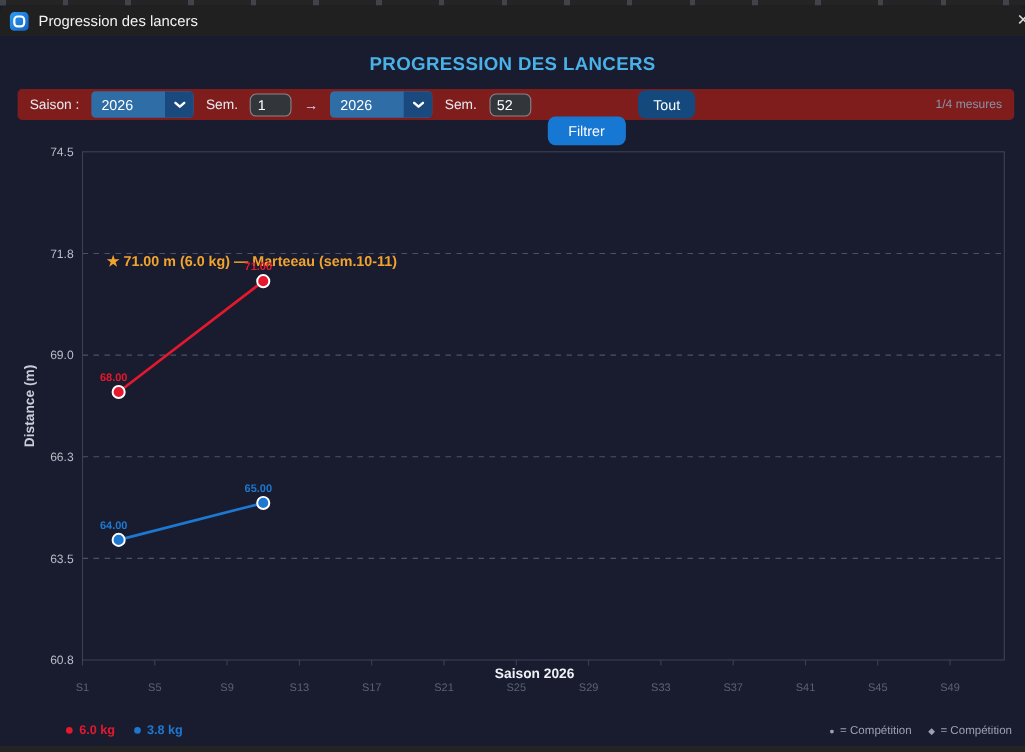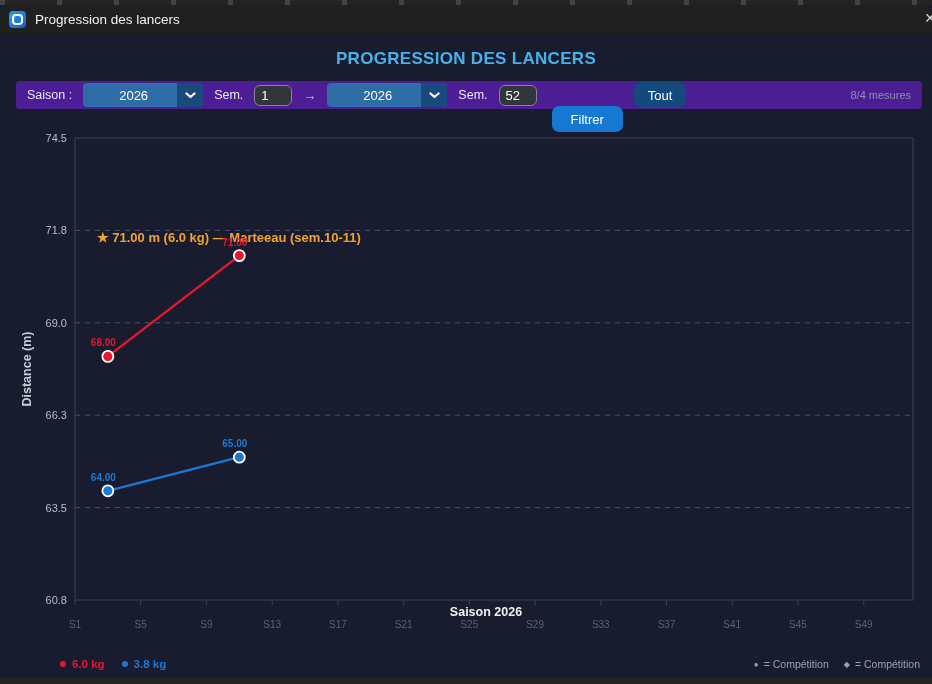--- a/index.html
+++ b/index.html
@@ -24,24 +24,24 @@
   .close-btn{position:absolute;right:-4px;top:5px;color:#d8d8d8;font-size:14px;cursor:default;}
 
   
   .app{position:absolute;top:33px;left:0;width:932px;height:645px;background:#191c2e;}
 
   h1.page-title{position:absolute;top:49px;left:0;width:932px;margin:0;text-align:center;
     color:#4ab1e8;font-size:17px;font-weight:bold;letter-spacing:.3px;}
 
   
   .filter-bar{position:absolute;top:81px;left:16px;width:906px;height:28px;box-sizing:border-box;
-    background:#4c1d95;border-radius:4px;display:flex;align-items:center;gap:11px;padding:0 11px;}
+    background:#7f1d1d;border-radius:4px;display:flex;align-items:center;gap:11px;padding:0 11px;}
   .fb-label{color:#e7eaf1;font-size:12.5px;white-space:nowrap;}
   .select{height:24px;width:93px;border-radius:4px;overflow:hidden;display:flex;align-items:stretch;
-    background:#2e6da6;cursor:default;padding-left:27px;}
+    background:#2e6da6;cursor:default;}
   .select-value{flex:1;display:flex;align-items:center;padding-left:9px;color:#fff;font-size:13px;}
   .select-chevron{width:26px;background:#1a4a7d;display:flex;align-items:center;justify-content:center;}
   .week-input{width:30px;height:19px;background:#323539;border:1.5px solid #84878c;border-radius:6px;
     color:#fff;font-size:13px;padding:0 0 0 6px;font-family:"Liberation Sans",sans-serif;outline:none;}
   .fb-arrow{color:#cfd3db;font-size:13px;}
   .btn{border:none;border-radius:7px;color:#fff;font-size:13px;height:26px;
     font-family:"Liberation Sans",sans-serif;cursor:pointer;}
   .btn-filter{background:#1778d4;padding:0 19px;margin-left:4px;margin-top:48px;}
   .btn-all{background:#14497e;padding:0 14px;}
   .measures{margin-left:auto;color:#8b92a6;font-size:11px;}
@@ -92,21 +92,21 @@
     <span class="select-chevron">
       <svg width="11" height="7" viewBox="0 0 11 7">
           <polyline points="1.5,1.5 5.5,5 9.5,1.5" fill="none" stroke="#fff" stroke-width="2.2" stroke-linecap="round" stroke-linejoin="round"></polyline>
         </svg>
     </span>
   </div>
   <span class="fb-label">Sem.</span>
   <input class="week-input" type="text" value="52" style="">
   <button class="btn btn-filter">Filtrer</button>
   <button class="btn btn-all">Tout</button>
-  <span class="measures">8/4 mesures</span>
+  <span class="measures">1/4 mesures</span>
 </div>
 
 <svg class="chart" width="932" height="529" viewBox="0 0 932 529">
     <text x="67" y="17" text-anchor="end" fill="#b7bdc9" font-size="11px">74.5</text>
     <line x1="75" y1="105.4" x2="913" y2="105.4" stroke="#4b5268" stroke-width="1" stroke-dasharray="5 5"></line>
     <text x="67" y="109.4" text-anchor="end" fill="#b7bdc9" font-size="11px">71.8</text>
     <line x1="75" y1="197.8" x2="913" y2="197.8" stroke="#4b5268" stroke-width="1" stroke-dasharray="5 5"></line>
     <text x="67" y="201.8" text-anchor="end" fill="#b7bdc9" font-size="11px">69.0</text>
     <line x1="75" y1="290.2" x2="913" y2="290.2" stroke="#4b5268" stroke-width="1" stroke-dasharray="5 5"></line>
     <text x="67" y="294.2" text-anchor="end" fill="#b7bdc9" font-size="11px">66.3</text>

